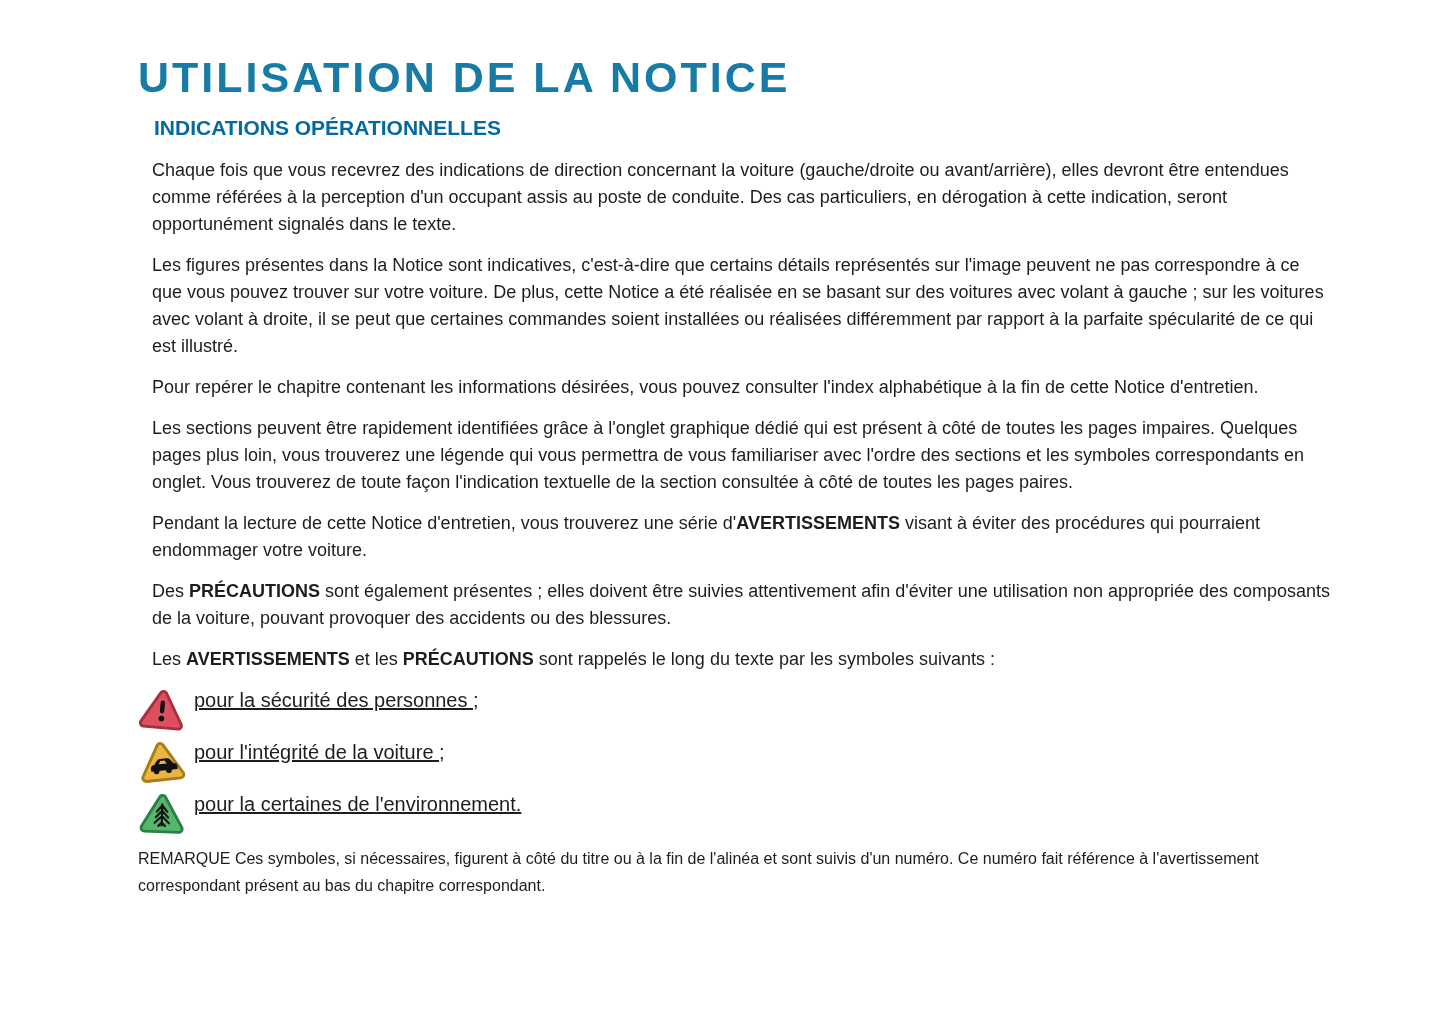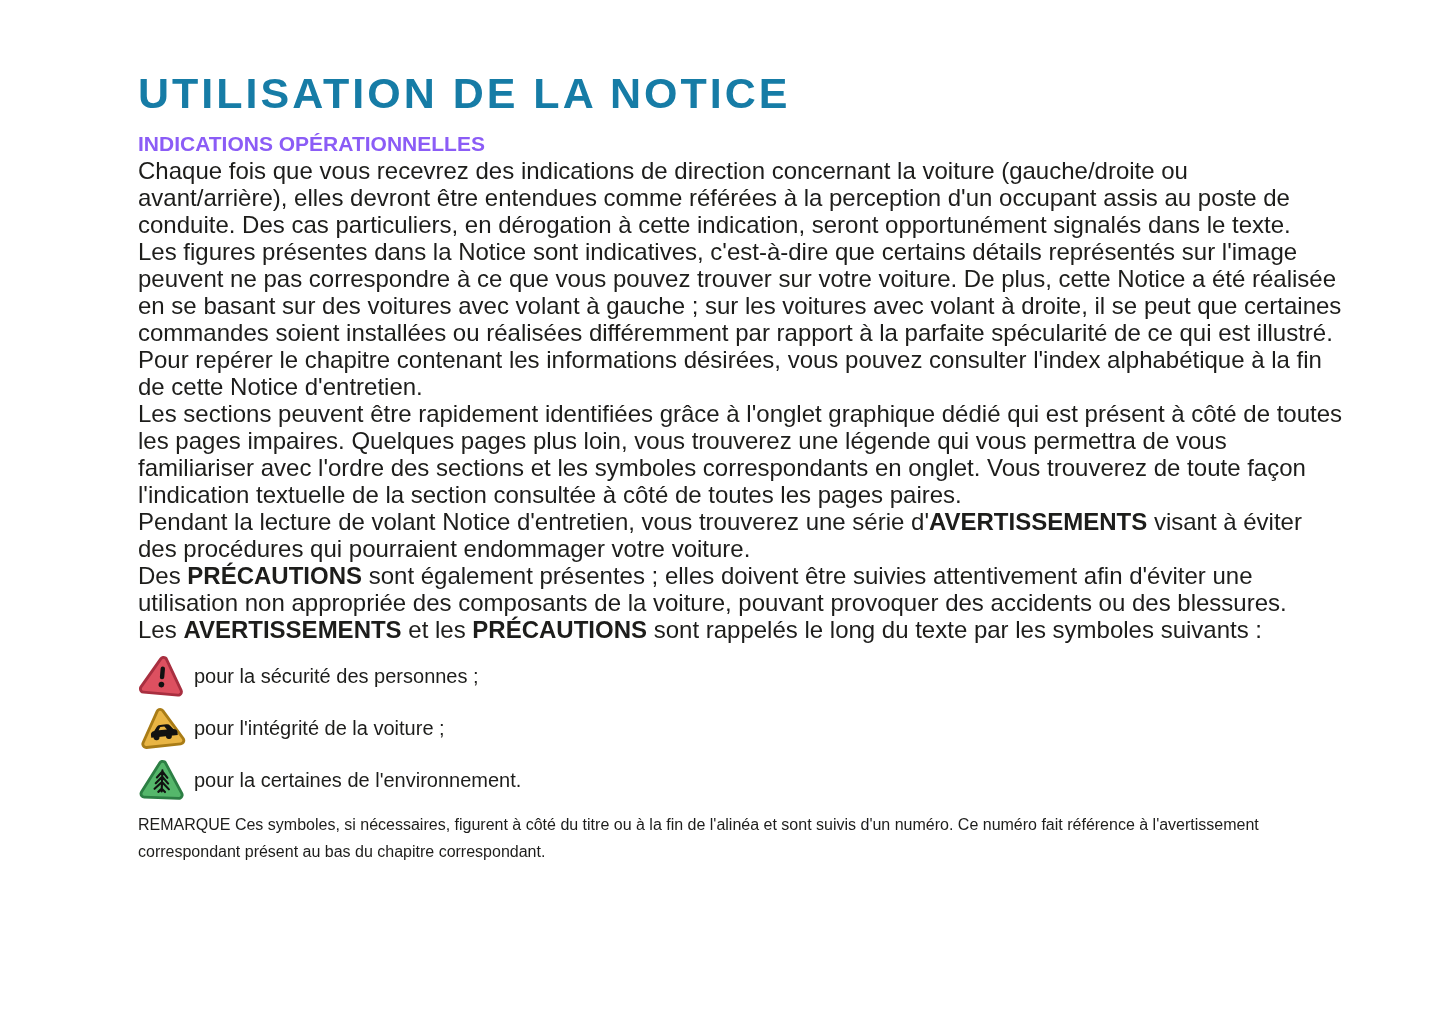--- a/index.html
+++ b/index.html
@@ -7,54 +7,54 @@
   body {
     width: 1445px;
     height: 1018px;
     font-family: "Liberation Sans", "DejaVu Sans", sans-serif;
     color: #1d1d1b;
     overflow: hidden;
   }
   .page {
     width: 1445px;
     height: 1018px;
-    padding: 72px 100px 0 138px;
+    padding: 56px 100px 0 138px;
   }
   .doc-title {
     color: #167ca6;
     font-size: 43px;
     font-weight: bold;
     letter-spacing: 3px;
     line-height: 1;
     margin-bottom: 16px;
     white-space: nowrap;
   }
   .section-heading {
-    color: #8b5cf6;
+    color: #0369a1;
     font-size: 21px;
     font-weight: bold;
     line-height: 26px;
-    margin: 0;
+    margin: 16px;
   }
   .body-text p {
-    font-size: 24px;
+    font-size: 18px;
     line-height: 27px;
-    margin: 0;
+    margin: 14px;
     max-width: 1205px;
   }
   .body-text p b { font-weight: bold; }
   .warnings {
     margin-top: 10px;
     margin-bottom: 8px;
   }
   .warning-row {
     display: flex;
-    align-items: center;
     height: 46px;
     margin-bottom: 6px;
+    text-decoration: underline;
   }
   .warning-icon {
     width: 48px;
     height: 46px;
     flex: 0 0 48px;
     margin-right: 8px;
   }
   .warning-label {
     font-size: 20px;
     line-height: 27px;
@@ -75,21 +75,21 @@
 
   <div class="body-text">
     <h2 class="section-heading">INDICATIONS OPÉRATIONNELLES</h2>
     <p><span>Chaque fois que vous recevrez des indications de direction concernant la voiture (gauche/droite ou avant/arrière), elles devront être entendues comme référées à la perception d'un occupant assis au poste de conduite. Des cas particuliers, en dérogation à cette indication, seront opportunément signalés dans le texte.</span></p>
     <p><span>Les figures présentes dans la Notice sont indicatives, c'est-à-dire que certains détails représentés sur l'image peuvent ne pas correspondre à ce que vous pouvez trouver sur votre voiture. De plus, cette Notice a été réalisée en se basant sur des voitures avec volant à gauche ; sur les voitures avec volant à droite, il se peut que certaines commandes soient installées ou réalisées différemment par rapport à la parfaite spécularité de ce qui est illustré.</span></p>
     <p><span>Pour repérer le chapitre contenant les informations désirées, vous pouvez consulter l'index alphabétique à la fin de cette Notice d'entretien.</span></p>
     <p><span>Les sections peuvent être rapidement identifiées grâce à l'onglet graphique dédié qui est présent à côté de toutes les pages impaires. Quelques pages plus loin, vous trouverez une légende qui vous permettra de vous familiariser avec l'ordre des sections et les symboles correspondants en onglet. Vous trouverez de toute façon l'indication textuelle de la section consultée à côté de toutes les pages paires.</span></p>
   </div>
 
   <div class="body-text">
-    <p><span>Pendant la lecture de volant Notice d'entretien, vous trouverez une série d'</span><b>AVERTISSEMENTS</b><span> visant à éviter des procédures qui pourraient endommager votre voiture.</span></p>
+    <p><span>Pendant la lecture de cette Notice d'entretien, vous trouverez une série d'</span><b>AVERTISSEMENTS</b><span> visant à éviter des procédures qui pourraient endommager votre voiture.</span></p>
     <p><span>Des </span><b>PRÉCAUTIONS</b><span> sont également présentes ; elles doivent être suivies attentivement afin d'éviter une utilisation non appropriée des composants de la voiture, pouvant provoquer des accidents ou des blessures.</span></p>
     <p><span>Les </span><b>AVERTISSEMENTS</b><span> et les </span><b>PRÉCAUTIONS</b><span> sont rappelés le long du texte par les symboles suivants :</span></p>
   </div>
 
   <div class="warnings">
 
     <div class="warning-row">
       <svg class="warning-icon" viewBox="0 0 48 48">
         <g transform="rotate(5 24 26)">
           <polygon points="24,8 42,39 6,39" stroke-width="10" stroke-linejoin="round" fill="#a82f40" stroke="#a82f40"></polygon>

